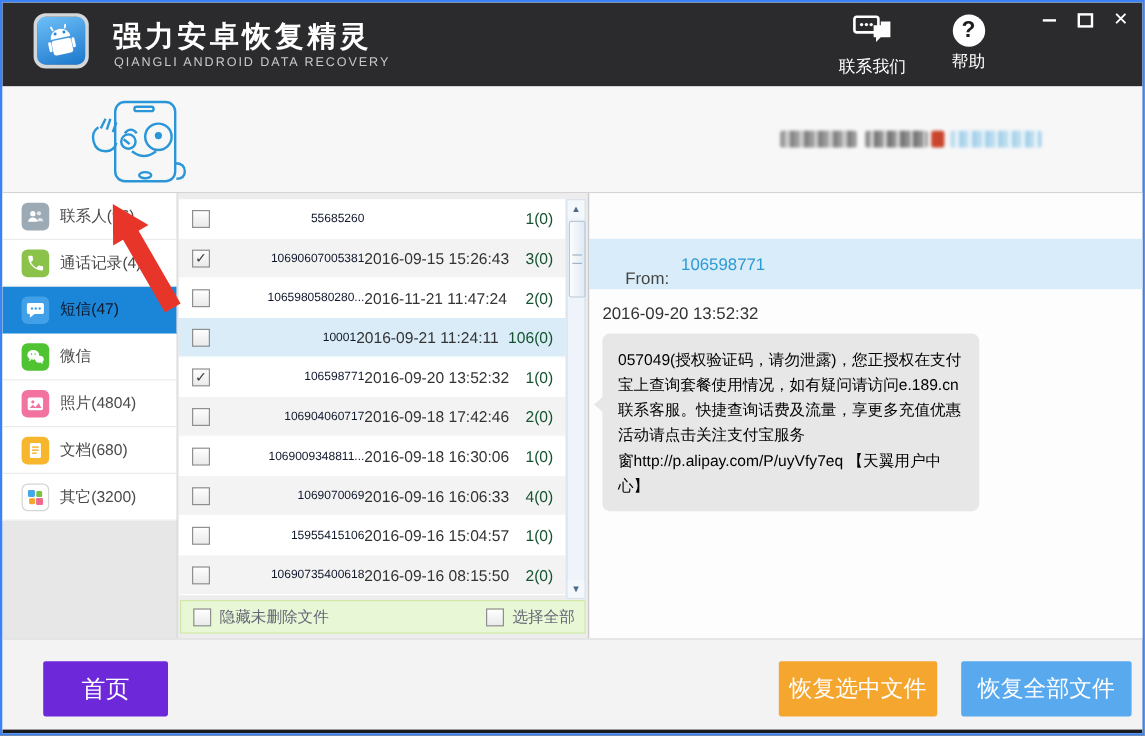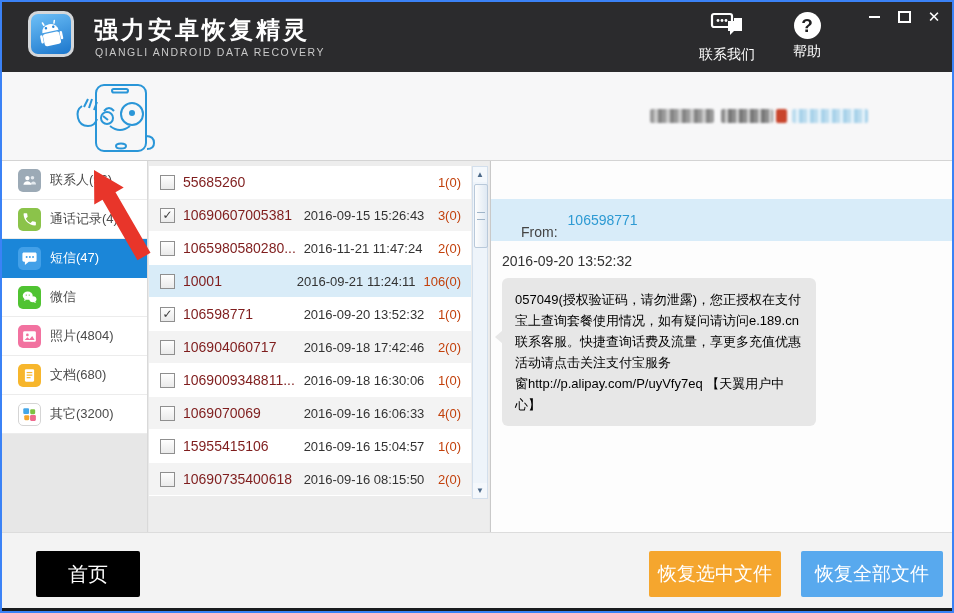--- a/index.html
+++ b/index.html
@@ -32,34 +32,34 @@
   
   .main{position:absolute;left:0;top:159px;width:100%;height:371px;}
   
   .sidebar{position:absolute;left:0;top:0;width:146px;height:371px;background:#e7e7e7;border-right:1px solid #d9d9d9;box-sizing:border-box;}
   .side-item{position:relative;height:38px;background:#fff;border-bottom:1px solid #ececec;
              display:flex;align-items:center;cursor:pointer;}
   .side-item.selected{background:#1b86d8;border-bottom-color:#1b86d8;}
   .side-icon{margin-left:16px;width:23px;height:23px;border-radius:5px;display:flex;align-items:center;justify-content:center;box-sizing:border-box;}
   .side-icon svg{width:17px;height:17px;display:block;}
   .side-label{margin-left:9px;font-size:13px;color:#4a4a4a;}
-  .side-item.selected .side-label{color:#ffffff;}
+  .side-item.selected .side-label{color:#0f172a;}
   .red-arrow{position:absolute;left:58px;top:-3px;z-index:30;pointer-events:none;}
   
   .list{position:absolute;left:147px;top:0;width:340px;height:371px;background:#ededed;}
   .rows{position:absolute;left:0;top:5px;width:322px;}
   .row{position:relative;height:32px;border-bottom:1px solid #fff;background:#fff;display:flex;align-items:center;cursor:pointer;}
   .row.alt{background:#f3f3f3;}
   .row.highlighted{background:#d9ecf8;}
   .cb{width:15px;height:15px;box-sizing:border-box;border:1px solid #8f8f8f;background:linear-gradient(#fefefe,#eaeaea);
       display:flex;align-items:center;justify-content:center;font-size:12px;color:#3c3c3c;cursor:pointer;flex:none;}
   .row .cb{margin-left:11px;}
-  .row .num{margin-left:8px;width:124px;font-size:14px;color:#7f1d1d;white-space:nowrap;overflow:hidden;}
+  .row .num{margin-left:8px;width:124px;font-size:10px;color:#0f172a;white-space:nowrap;overflow:hidden;text-align:right;}
   .row .date{width:138px;font-size:13px;color:#333;white-space:nowrap;}
-  .row .count{flex:1;text-align:right;padding-right:10px;font-size:13px;color:#c2410c;}
+  .row .count{flex:1;text-align:right;padding-right:10px;font-size:13px;color:#14532d;}
   
   .vscroll{position:absolute;right:1px;top:5px;width:16px;height:333px;background:#eef4fa;border:1px solid #d3dfec;box-sizing:border-box;}
   .sbtn{position:absolute;left:0;width:14px;height:15px;display:flex;align-items:center;justify-content:center;
         font-size:8px;color:#4d6a8a;background:#f4f8fc;cursor:pointer;}
   .sbtn.up{top:0;} .sbtn.down{bottom:0;}
   .sthumb{position:absolute;left:1px;top:17px;width:12px;height:62px;background:linear-gradient(90deg,#fdfdfd,#dfe9f3);
           border:1px solid #b9c9da;border-radius:2px;cursor:grab;}
   .sthumb::after{content:"";position:absolute;left:2px;right:2px;top:27px;height:6px;
           border-top:1px solid #9fb4c8;border-bottom:1px solid #9fb4c8;}
   
@@ -76,21 +76,21 @@
   .from-number{margin-left:10px;font-size:14px;color:#2d9ad3;}
   .msg-date{position:absolute;left:11px;top:92px;font-size:14px;color:#333;}
   .bubble{position:absolute;left:11px;top:117px;width:288px;background:#e7e7e7;border-radius:6px;
           padding:11px 13px;font-size:13px;line-height:1.62;color:#000000;white-space:pre-wrap;word-break:break-all;}
   .bubble::before{content:"";position:absolute;left:-7px;top:52px;border-top:7px solid transparent;
           border-bottom:7px solid transparent;border-right:8px solid #e7e7e7;}
   
   .footer{position:absolute;left:0;top:530px;width:100%;height:79px;background:#f3f3f3;border-top:1px solid #dcdcdc;box-sizing:border-box;}
   .btn{position:absolute;top:18px;height:46px;border:none;border-radius:2px;color:#fff;cursor:pointer;
        font-family:inherit;display:flex;align-items:center;justify-content:center;}
-  .btn-home{left:34px;width:104px;background:#000000;font-size:20px;}
+  .btn-home{left:34px;width:104px;background:#6d28d9;font-size:20px;}
   .btn-sel{left:647px;width:132px;background:#f5a62e;font-size:19px;}
   .btn-all{left:799px;width:142px;background:#58a9ee;font-size:19px;}
   .bottom-edge{position:absolute;left:0;bottom:0;width:100%;height:3px;background:#191b1e;}
 </style>
 </head>
 <body>
 
 <div class="window">
 
   <div class="titlebar">
@@ -310,20 +310,27 @@
             <span class="num">10690735400618</span>
             <span class="date">2016-09-16 08:15:50</span>
             <span class="count">2(0)</span>
           </div>
         </div>
       <div class="vscroll">
         <span class="sbtn up">▲</span>
         <span class="sthumb"></span>
         <span class="sbtn down">▼</span>
       </div>
+      <div class="selectbar">
+        <span class="cb"></span>
+        <span class="lab">隐藏未删除文件</span>
+        <span class="spacer"></span>
+        <span class="cb"></span>
+        <span class="lab right-lab">选择全部</span>
+      </div>
     </div>
 
     <div class="detail">
       <div class="from-bar">
         <span class="from-label">From:</span>
         <span class="from-number">106598771</span>
       </div>
       <div class="msg-date">2016-09-20 13:52:32</div>
       <div class="bubble">057049(授权验证码，请勿泄露)，您正授权在支付宝上查询套餐使用情况，如有疑问请访问e.189.cn联系客服。快捷查询话费及流量，享更多充值优惠活动请点击关注支付宝服务
 窗http://p.alipay.com/P/uyVfy7eq 【天翼用户中心】</div>

